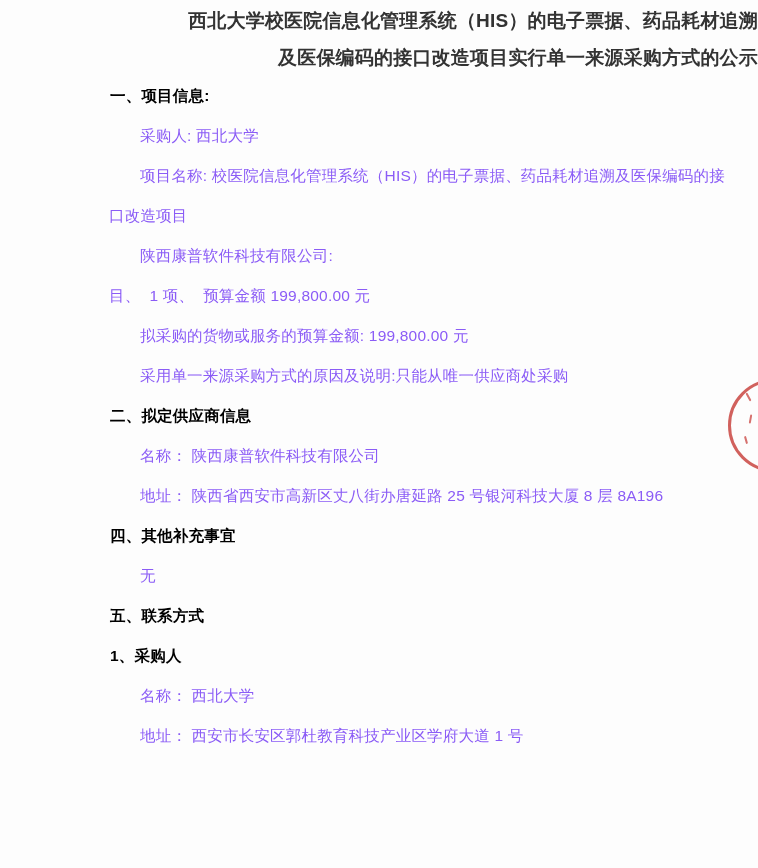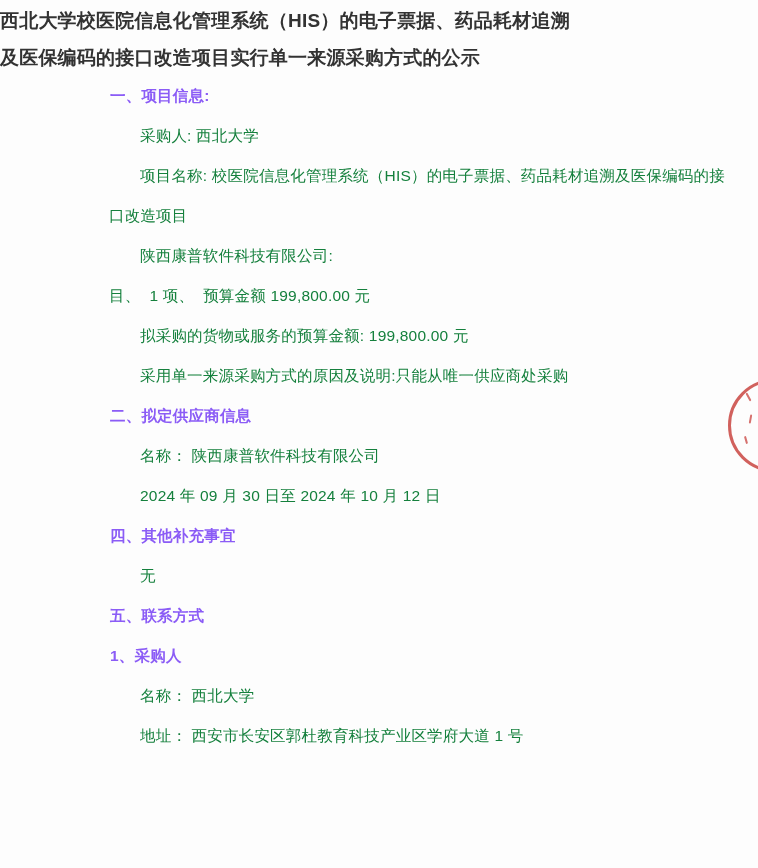--- a/index.html
+++ b/index.html
@@ -7,42 +7,42 @@
     position: relative;
     width: 758px;
     height: 868px;
     background: #fdfdfd;
     overflow: hidden;
     font-family: "Liberation Sans", sans-serif;
     color: #3d3d3d;
   }
   .doc-title {
     padding-top: 2px;
-    text-align: left;
+    text-align: right;
     font-weight: bold;
     font-size: 19px;
     line-height: 37px;
     color: #333333;
     letter-spacing: 0.2px;
   }
   .doc-body {
     padding-left: 105px;
   }
   .line {
     height: 40px;
     line-height: 40px;
     font-size: 15.5px;
     white-space: pre;
-    color: #15803d;
+    color: #8b5cf6;
     letter-spacing: 0.2px;
   }
   .line.heading {
     font-weight: bold;
     margin-left: 5px;
-    color: #8b5cf6;
+    color: #000000;
   }
   .line.indent { margin-left: 35px; }
   .line.flush  { margin-left: 4px; }
 
   
   .stamp-circle {
     position: absolute;
     left: 728px;
     top: 379px;
     width: 93px;
@@ -74,21 +74,21 @@
       <div class="line heading">一、项目信息:</div>
       <div class="line indent">采购人: 西北大学</div>
       <div class="line indent">项目名称: 校医院信息化管理系统（HIS）的电子票据、药品耗材追溯及医保编码的接</div>
       <div class="line flush">口改造项目</div>
       <div class="line indent">陕西康普软件科技有限公司:</div>
       <div class="line flush">目、  1 项、  预算金额 199,800.00 元</div>
       <div class="line indent">拟采购的货物或服务的预算金额: 199,800.00 元</div>
       <div class="line indent">采用单一来源采购方式的原因及说明:只能从唯一供应商处采购</div>
       <div class="line heading">二、拟定供应商信息</div>
       <div class="line indent">名称： 陕西康普软件科技有限公司</div>
-      <div class="line indent">2024 年 09 月 30 日至 2024 年 10 月 12 日</div>
+      <div class="line indent">地址： 陕西省西安市高新区丈八街办唐延路 25 号银河科技大厦 8 层 8A196</div>
       <div class="line heading">四、其他补充事宜</div>
       <div class="line indent">无</div>
       <div class="line heading">五、联系方式</div>
       <div class="line heading">1、采购人</div>
       <div class="line indent">名称： 西北大学</div>
       <div class="line indent">地址： 西安市长安区郭杜教育科技产业区学府大道 1 号</div>
     </div>
 
   <div class="stamp-circle"></div>
   <div class="stamp-mark m1"></div>

